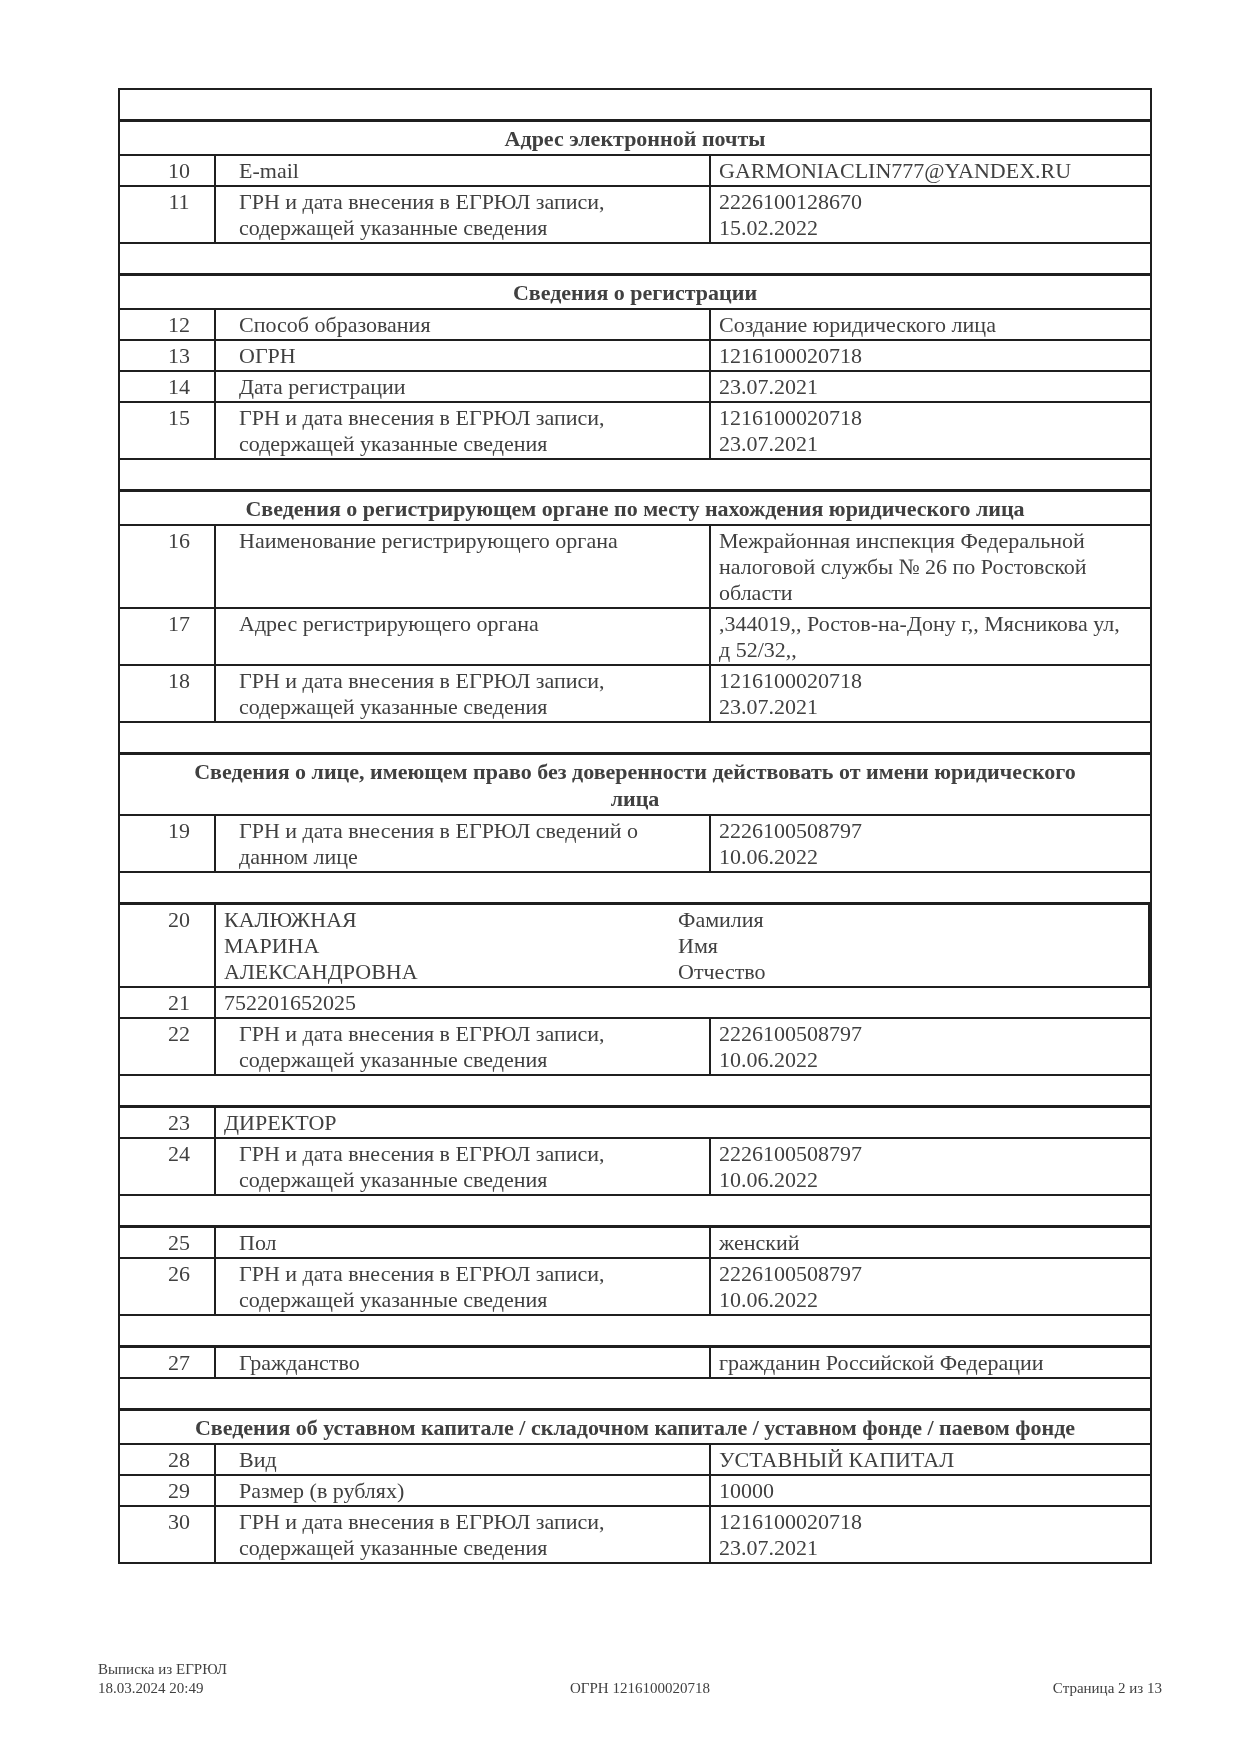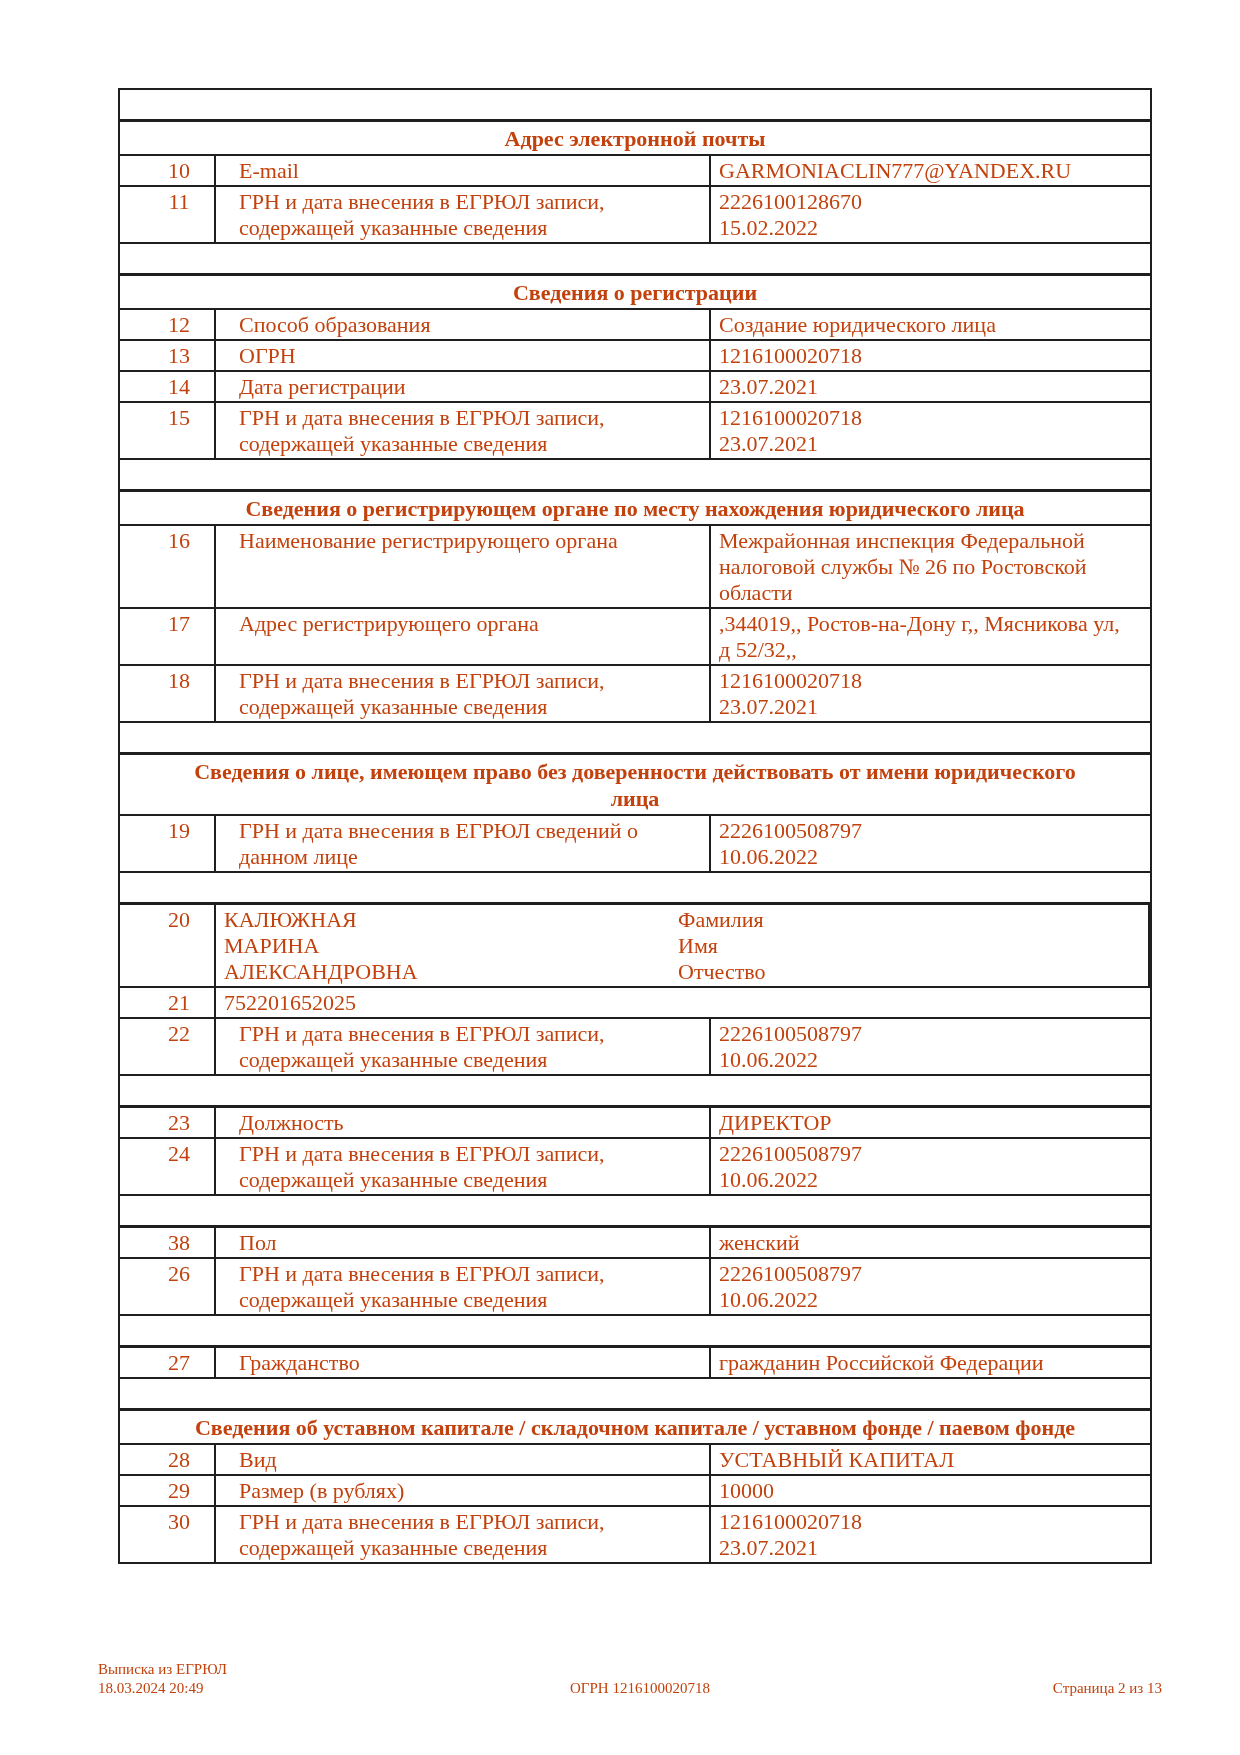--- a/index.html
+++ b/index.html
@@ -3,21 +3,21 @@
 <meta charset="utf-8">
 <style>
   * { margin: 0; padding: 0; box-sizing: border-box; }
   html, body { background: #ffffff; }
   .page {
     position: relative;
     width: 1240px;
     height: 1755px;
     background: #ffffff;
     font-family: "Liberation Serif", "DejaVu Serif", serif;
-    color: #c2410c;
+    color: #404040;
     overflow: hidden;
   }
   .doc-table {
     position: absolute;
     left: 118px;
     top: 88px;
     width: 1034px;
     border: 2px solid #1f1f1f;
   }
   .row { width: 100%; }
@@ -170,34 +170,33 @@
       <div class="cell num">22</div>
       <div class="cell label">ГРН и дата внесения в ЕГРЮЛ записи,
 содержащей указанные сведения</div>
       <div class="cell value">2226100508797
 10.06.2022</div>
     </div>
 
     <div class="row spacer"></div>
     <div class="row data">
       <div class="cell num">23</div>
-      <div class="cell label">Должность</div>
       <div class="cell value">ДИРЕКТОР</div>
     </div>
     <div class="row data">
       <div class="cell num">24</div>
       <div class="cell label">ГРН и дата внесения в ЕГРЮЛ записи,
 содержащей указанные сведения</div>
       <div class="cell value">2226100508797
 10.06.2022</div>
     </div>
 
     <div class="row spacer"></div>
     <div class="row data">
-      <div class="cell num">38</div>
+      <div class="cell num">25</div>
       <div class="cell label">Пол</div>
       <div class="cell value">женский</div>
     </div>
     <div class="row data">
       <div class="cell num">26</div>
       <div class="cell label">ГРН и дата внесения в ЕГРЮЛ записи,
 содержащей указанные сведения</div>
       <div class="cell value">2226100508797
 10.06.2022</div>
     </div>

